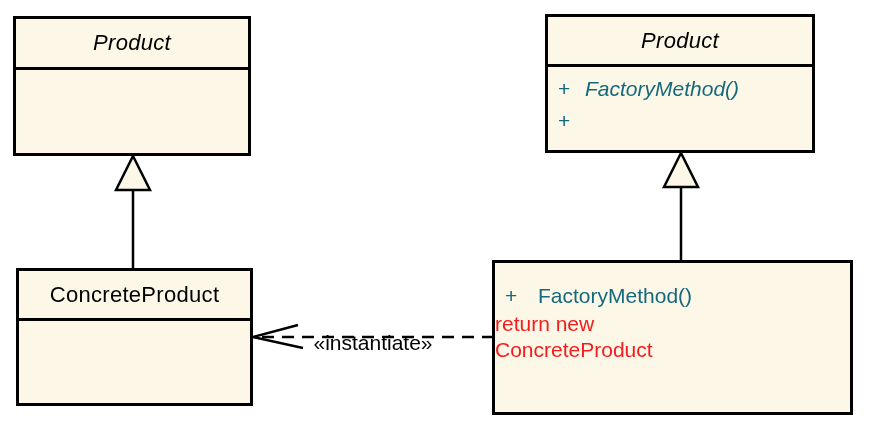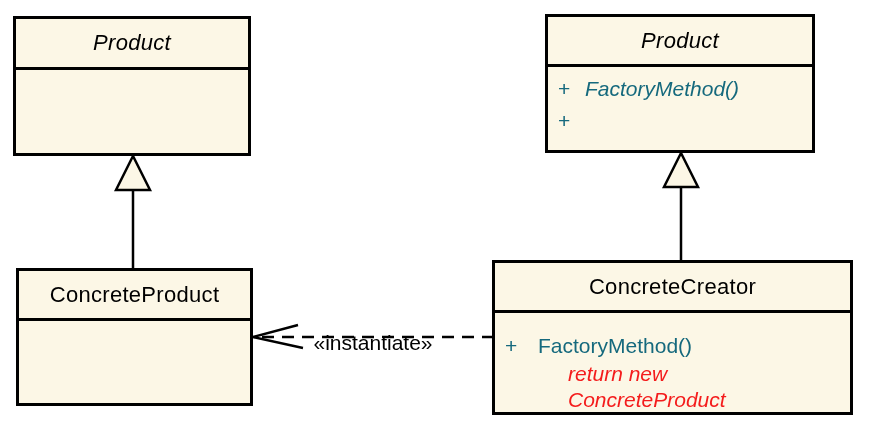--- a/index.html
+++ b/index.html
@@ -72,25 +72,23 @@
     height: 30px;
   }
   .cc-body .vis {
     width: 43px;
     padding-left: 10px;
   }
   .italic-method {
     font-style: italic;
   }
   .note-line {
-    margin-left: 73px;
     font-size: 21px;
     line-height: 26px;
     color: #f41c1c;
-    font-style: italic;
   }
   .instantiate-label {
     position: absolute;
     left: 287px;
     top: 331px;
     width: 172px;
     text-align: center;
     font-size: 21px;
     color: #000000;
     z-index: 2;
@@ -130,21 +128,20 @@
       </div>
     </div>
   </div>
 
   <div class="class-box" style="left:16px; top:268px; width:237px; height:138px;">
     <div class="class-title" style="height:50px;">ConcreteProduct</div>
     <div class="class-body" style="height:79px;"></div>
   </div>
 
   <div class="class-box" style="left:492px; top:260px; width:361px; height:155px;">
-    <div class="class-title" style="height:50px;">ConcreteCreator</div>
     <div class="class-body cc-body">
       <div class="method-row">
         <span class="vis">+</span>
         <span>FactoryMethod()</span>
       </div>
       <div class="note-line">return new</div>
       <div class="note-line">ConcreteProduct</div>
     </div>
   </div>
 

